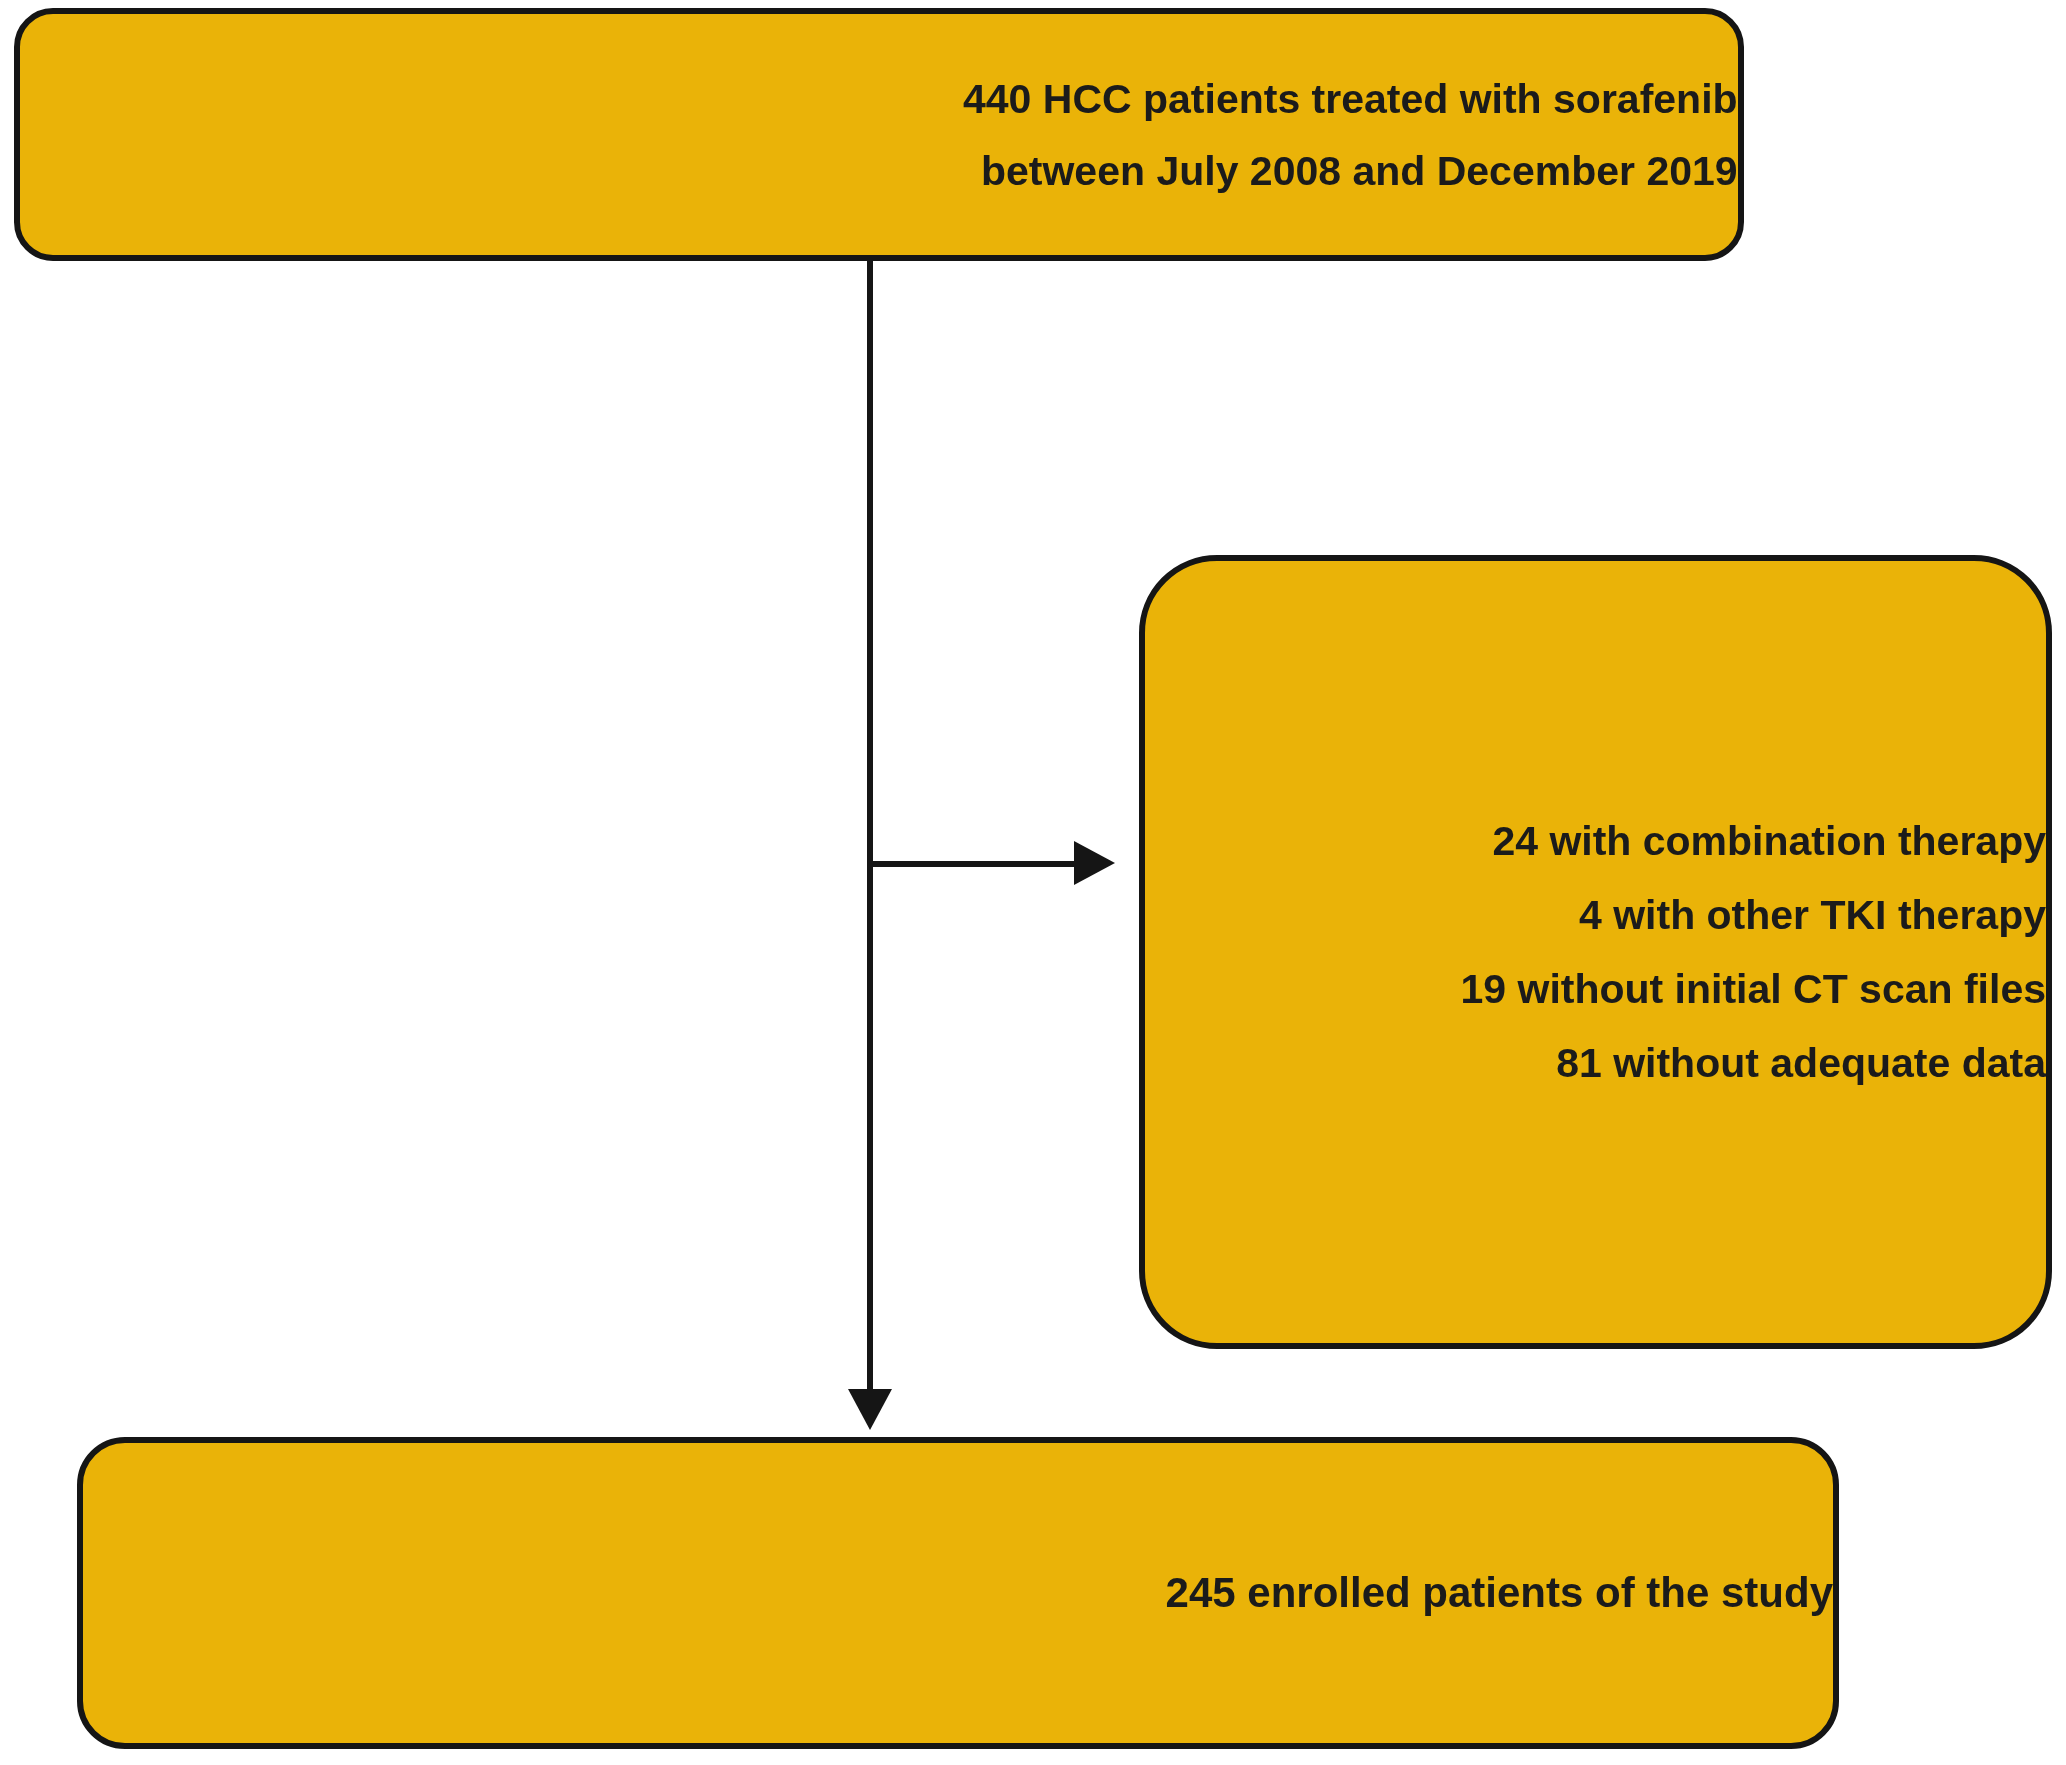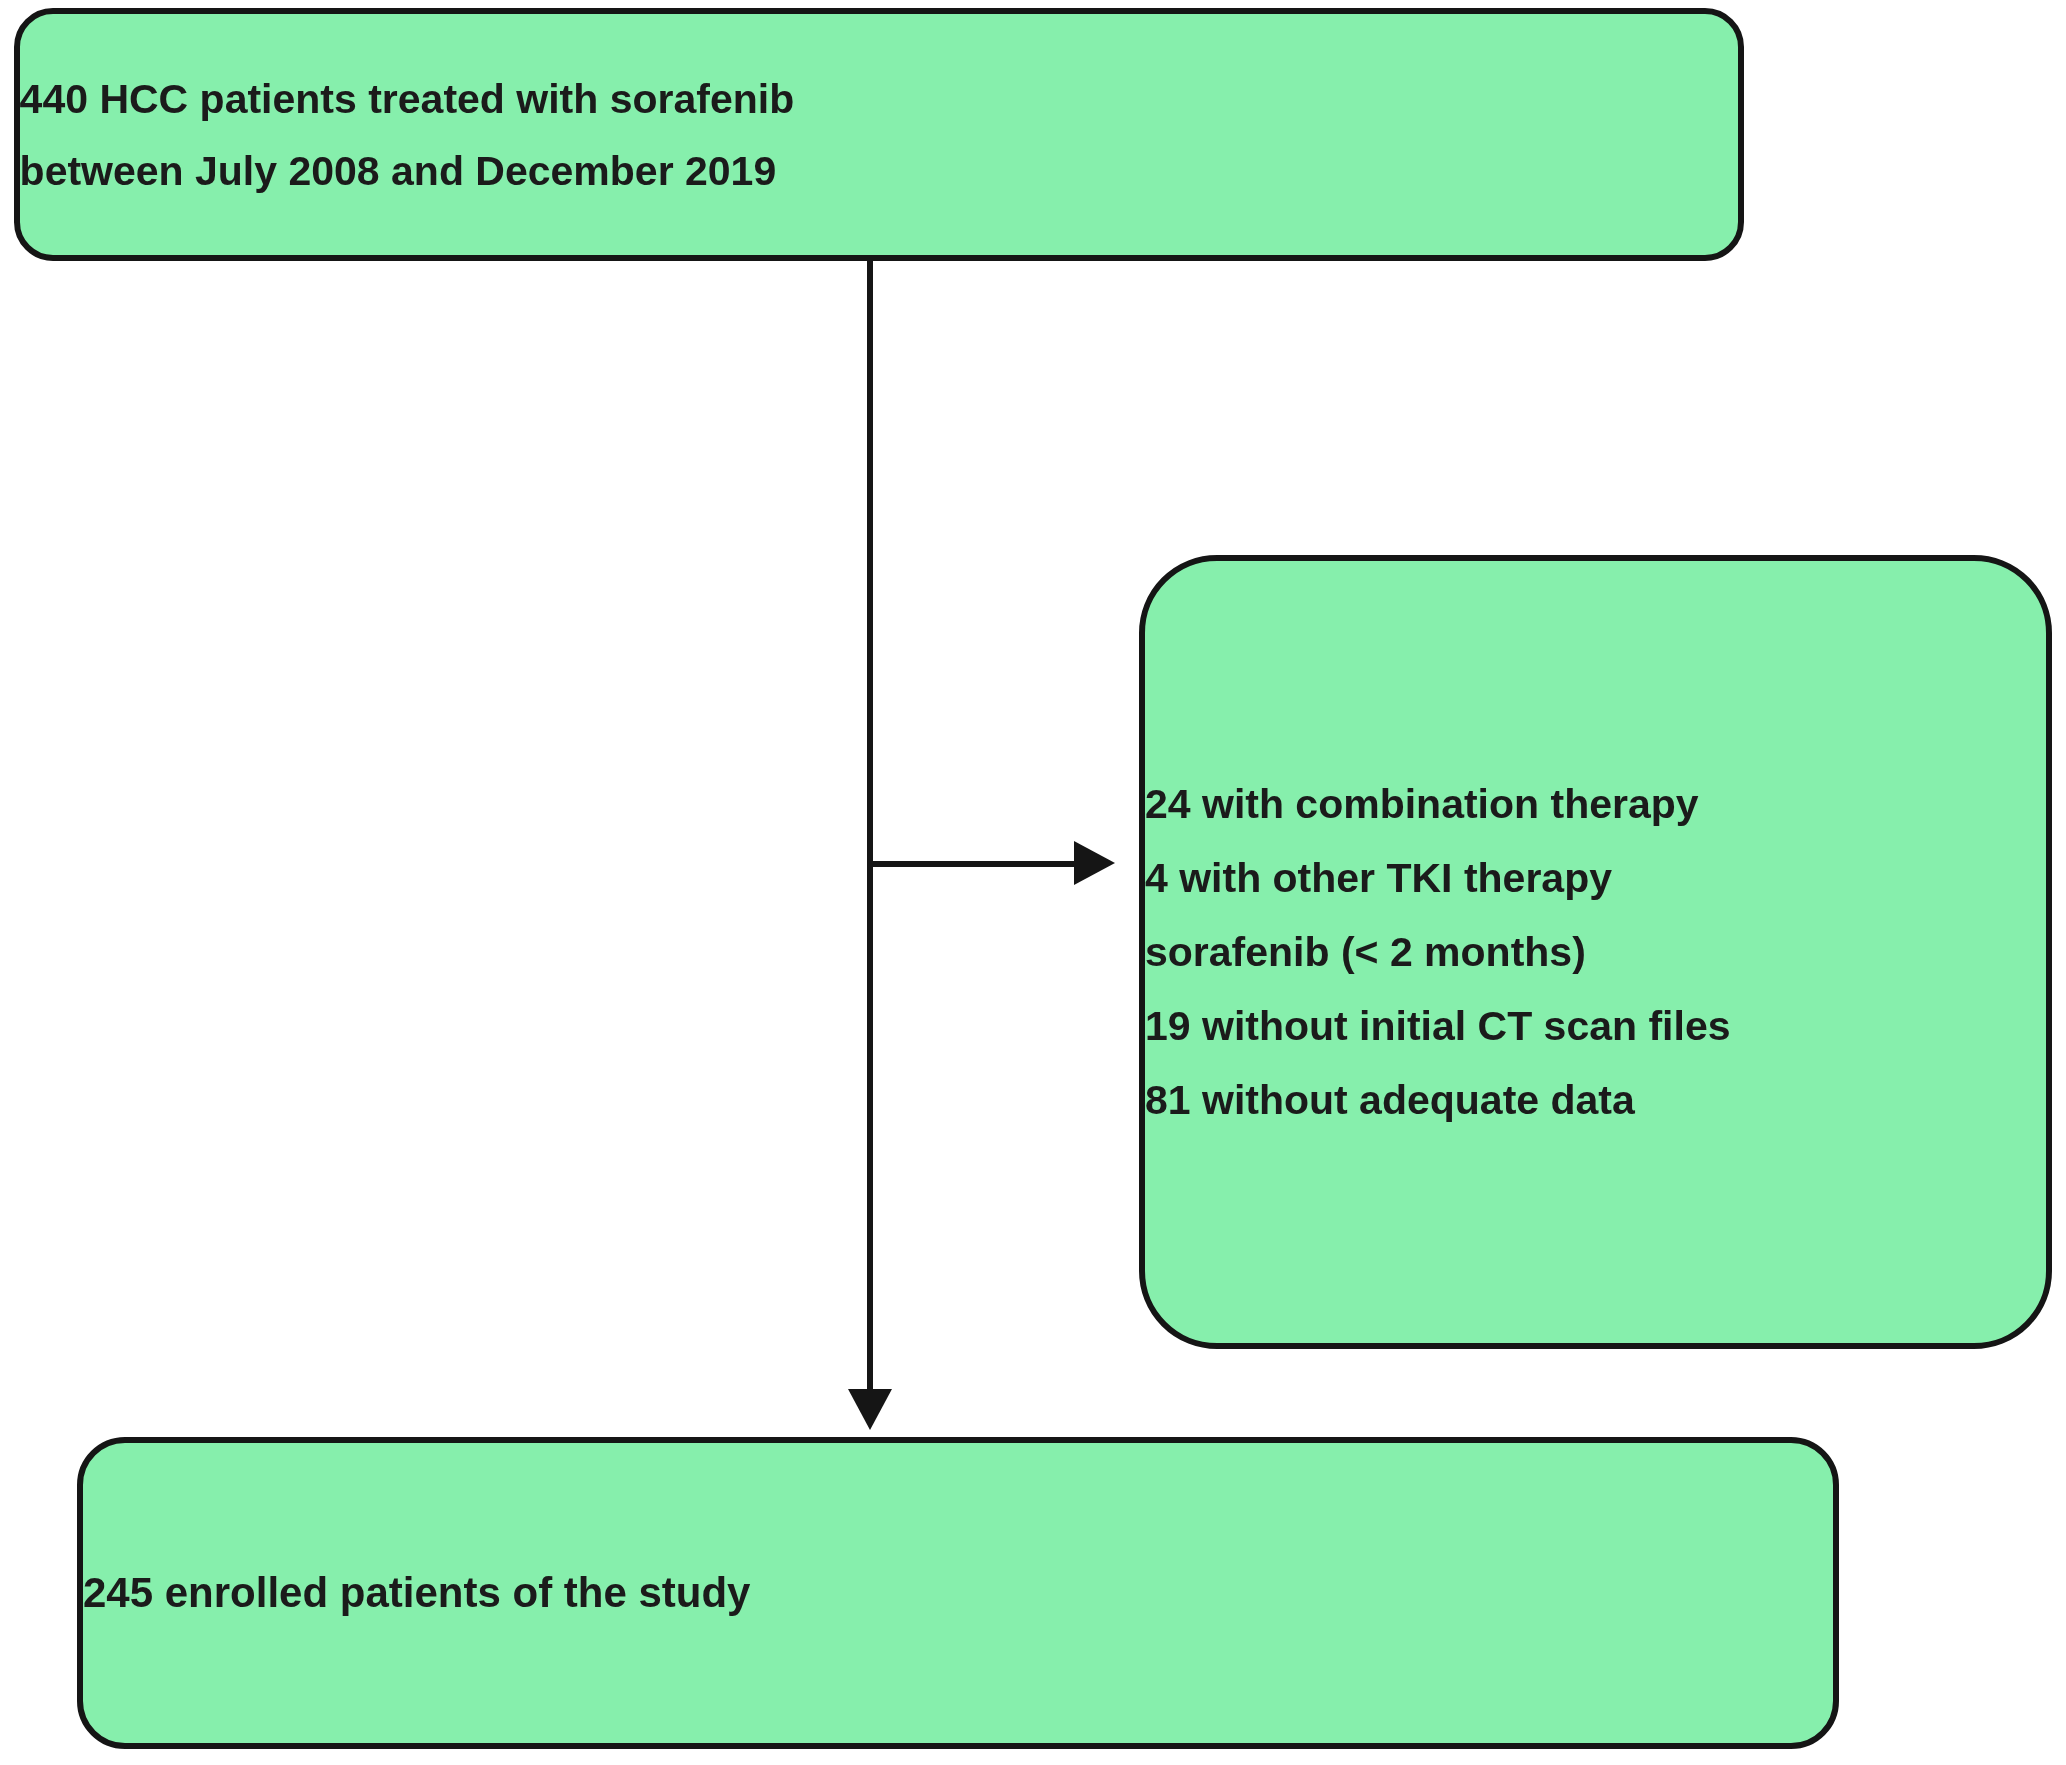--- a/index.html
+++ b/index.html
@@ -12,25 +12,25 @@
     width: 2066px;
     height: 1765px;
     background: #ffffff;
     overflow: hidden;
     font-family: "Liberation Sans", "DejaVu Sans", sans-serif;
   }
   .box {
     position: absolute;
     box-sizing: border-box;
     border: 6.1px solid #151515;
-    background: #86efac;
+    background: #eab308;
     display: flex;
     flex-direction: column;
     justify-content: center;
-    align-items: flex-start;
+    align-items: flex-end;
     text-align: center;
   }
   .box-line {
     font-weight: bold;
     font-size: 41px;
     color: #1b1b1b;
     white-space: nowrap;
   }
   #top-box {
     left: 13.6px;
@@ -107,21 +107,20 @@
 
   <div class="vline"></div>
   <div class="arrowhead-down"></div>
 
   <div class="hline"></div>
   <div class="arrowhead-right"></div>
 
   <div class="box" id="exclusion-box">
     <div class="box-line">24 with combination therapy</div>
     <div class="box-line">4 with other TKI therapy</div>
-    <div class="box-line">sorafenib (&lt; 2 months)</div>
     <div class="box-line">19 without initial CT scan files</div>
     <div class="box-line">81 without adequate data</div>
   </div>
 
   <div class="box" id="bottom-box">
     <div class="box-line">245 enrolled patients of the study</div>
   </div>
 
 </div>
 

